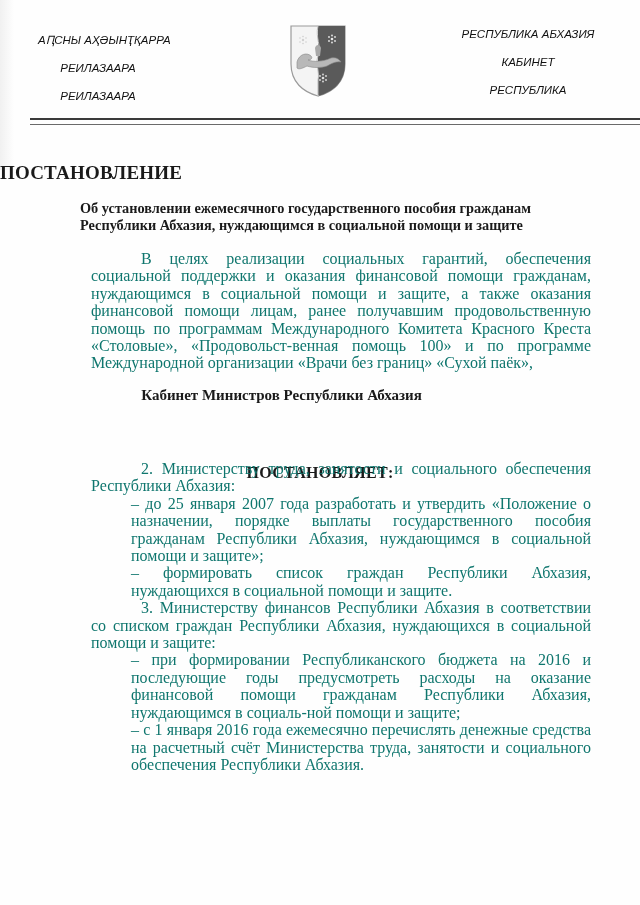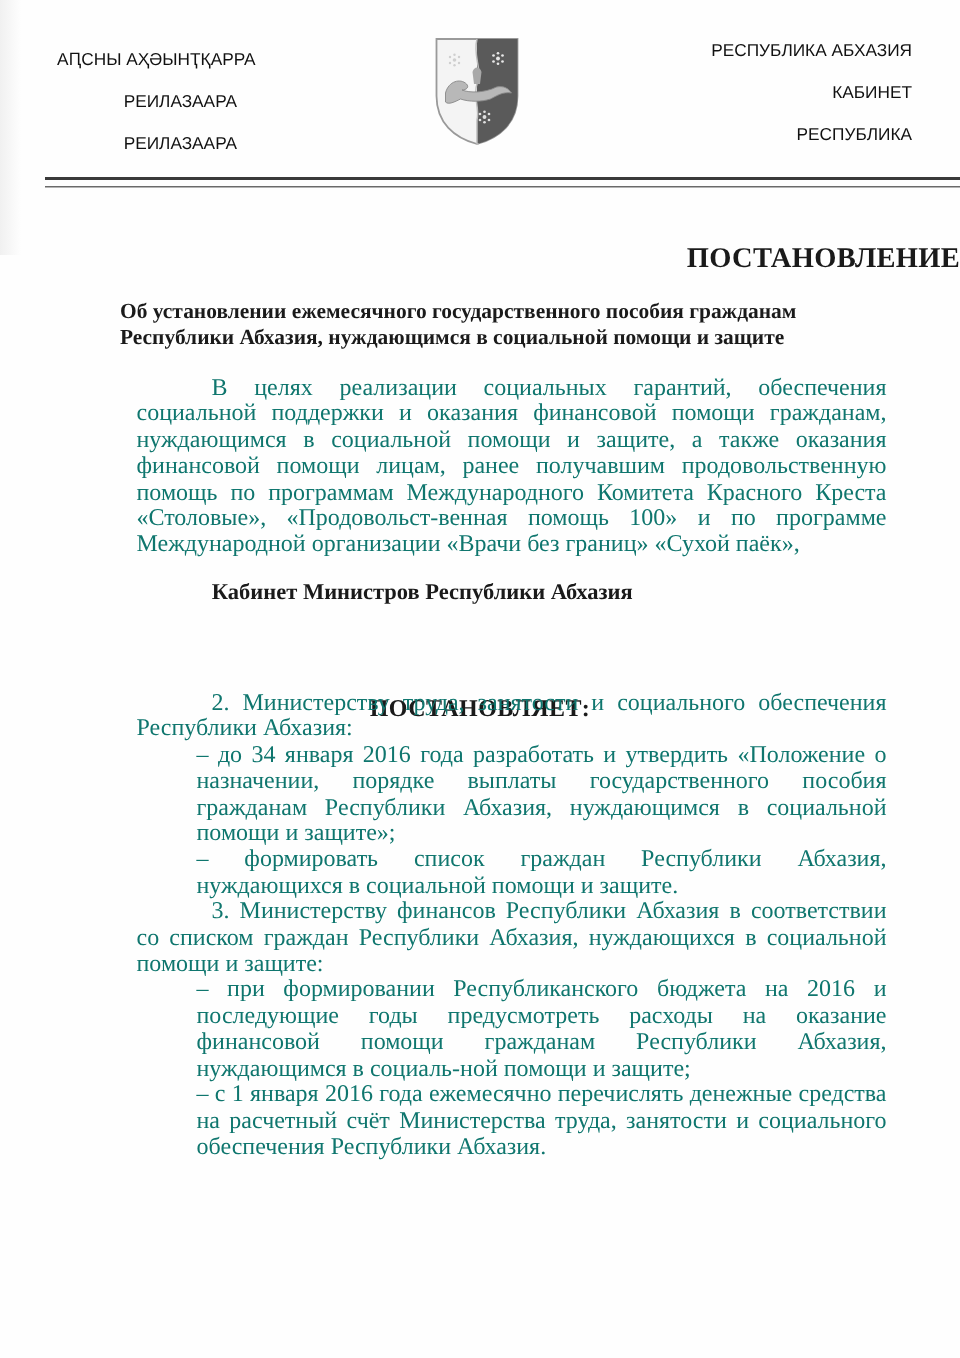--- a/index.html
+++ b/index.html
@@ -1,34 +1,34 @@
 <!DOCTYPE html>
 <html><head>
   <meta charset="utf-8">
   <style>
     html, body { margin: 0; padding: 0; background: #ffffff; }
     body { width: 640px; height: 905px; position: relative; overflow: hidden; color: #1a1a1a; }
     .page { position: absolute; left: 0; top: 0; width: 640px; height: 905px; background: #fefefe; }
     .scan-edge { position: absolute; left: 0; top: 0; width: 14px; height: 170px;
       background: linear-gradient(to right, rgba(200,200,200,0.25), rgba(255,255,255,0)); }
 
-    .hdr { position: absolute; font-family: "Liberation Sans", sans-serif; font-size: 11.5px; color: #111; text-align: right; }
+    .hdr { position: absolute; font-family: "Liberation Sans", sans-serif; font-size: 11.5px; color: #111; text-align: center; font-style: italic; }
     .hdr-left { left: 38px; top: 33px; width: 120px; }
     .hdr-right { left: 448px; top: 27px; width: 160px; }
     .hdr-line { display: block; white-space: nowrap; }
     .hdr-left .hdr-line { height: 28px; line-height: 14px; }
     .hdr-right .hdr-line { height: 28px; line-height: 14px; }
 
     .emblem { position: absolute; left: 289px; top: 24px; width: 58px; height: 74px; }
 
     .rule { position: absolute; left: 30px; top: 118px; width: 610px; height: 4px;
       border-top: 2px solid #3a3a3a; border-bottom: 1px solid #6a6a6a; }
 
     .doc { position: absolute; left: 91px; width: 500px; font-family: "Liberation Serif", serif; font-size: 16px; line-height: 17.4px; color: #0f766e; }
-    .title { position: absolute; left: 0; width: 640px; top: 162px; text-align: right;
+    .title { position: absolute; left: 0; width: 640px; top: 162px; text-align: left;
       font-family: "Liberation Serif", serif; font-weight: bold; font-size: 19px; letter-spacing: 0.2px; }
     .subtitle { position: absolute; left: 80px; width: 530px; top: 200px; 
       font-family: "Liberation Serif", serif; font-weight: bold; font-size: 14.3px; line-height: 17px; }
     .preamble { top: 250px; }
     .preamble p { margin: 0; text-align: justify; text-indent: 50px; }
     .cabinet { position: absolute; left: 0; width: 563px; top: 387px; text-align: center;
       font-family: "Liberation Serif", serif; font-weight: bold; font-size: 15px; }
     .resolves { position: absolute; left: 0; width: 640px; top: 428px; text-align: center;
       font-family: "Liberation Serif", serif; font-weight: bold; font-size: 16px; letter-spacing: 0.3px; margin-top: 36px; }
 
@@ -97,19 +97,19 @@
 
   <div class="doc preamble">
     <p>В целях реализации социальных гарантий, обеспечения социальной поддержки и оказания финансовой помощи гражданам, нуждающимся в социальной помощи и защите, а также оказания финансовой помощи лицам, ранее получавшим продовольственную помощь по программам Международного Комитета Красного Креста «Столовые», «Продовольст-венная помощь 100» и по программе Международной организации «Врачи без границ» «Сухой паёк»,</p>
   </div>
 
   <div class="cabinet">Кабинет Министров Республики Абхазия</div>
   <div class="resolves">ПОСТАНОВЛЯЕТ:</div>
 
   <div class="doc body">
     <p class="item">2. Министерству труда, занятости и социального обеспечения Республики Абхазия:</p>
-    <p class="sub">– до 34 января 2016 года разработать и утвердить «Положение о назначении, порядке выплаты государственного пособия гражданам Республики Абхазия, нуждающимся в социальной помощи и защите»;</p>
+    <p class="sub">– до 25 января 2007 года разработать и утвердить «Положение о назначении, порядке выплаты государственного пособия гражданам Республики Абхазия, нуждающимся в социальной помощи и защите»;</p>
     <p class="sub">– формировать список граждан Республики Абхазия, нуждающихся в социальной помощи и защите.</p>
     <p class="item">3. Министерству финансов Республики Абхазия в соответствии со списком граждан Республики Абхазия, нуждающихся в социальной помощи и защите:</p>
     <p class="sub">– при формировании Республиканского бюджета на 2016 и последующие годы предусмотреть расходы на оказание финансовой помощи гражданам Республики Абхазия, нуждающимся в социаль-ной помощи и защите;</p>
     <p class="sub">– с 1 января 2016 года ежемесячно перечислять денежные средства на расчетный счёт Министерства труда, занятости и социального обеспечения Республики Абхазия.</p>
   </div>
 </div>
 
 </body></html>

